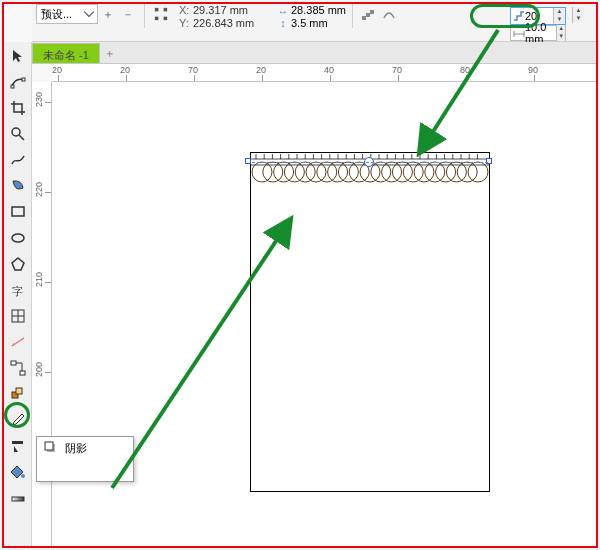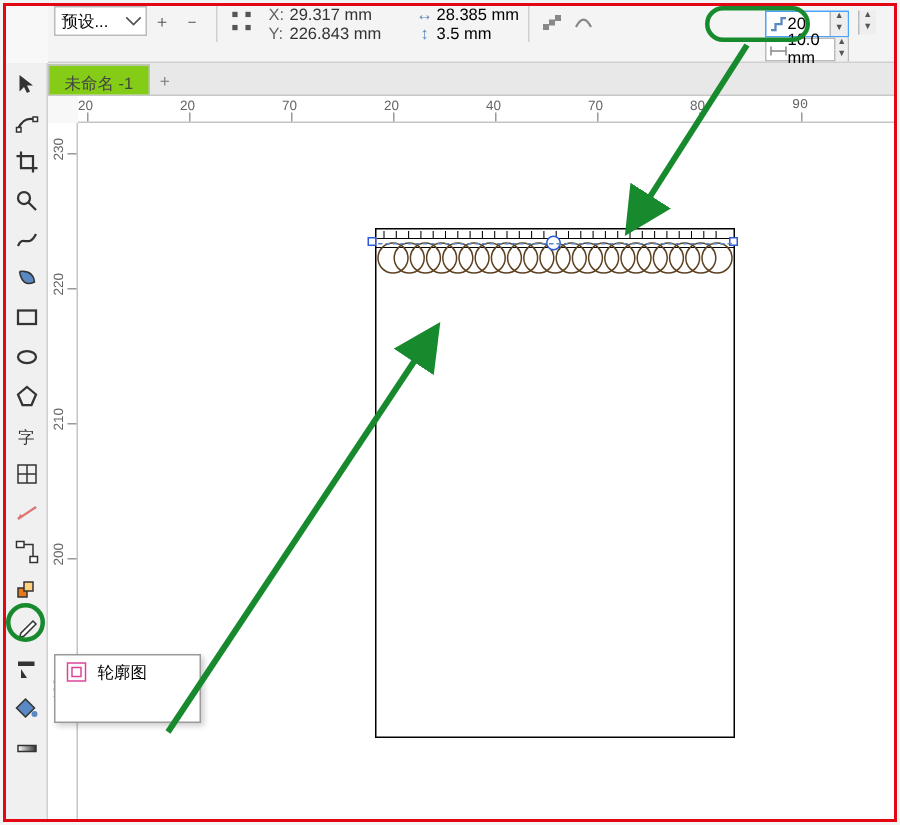--- a/index.html
+++ b/index.html
@@ -277,21 +277,21 @@
       <div class="rlabel-h" style="left: 136px;">70</div>
       <div class="tick-h" style="left: 210px;"></div>
       <div class="rlabel-h" style="left: 204px;">20</div>
       <div class="tick-h" style="left: 278px;"></div>
       <div class="rlabel-h" style="left: 272px;">40</div>
       <div class="tick-h" style="left: 346px;"></div>
       <div class="rlabel-h" style="left: 340px;">70</div>
       <div class="tick-h" style="left: 414px;"></div>
       <div class="rlabel-h" style="left: 408px;">80</div>
       <div class="tick-h" style="left: 482px;"></div>
-      <div class="rlabel-h" style="left: 476px; font-family: Liberation Mono, monospace;">90</div>
+      <div class="rlabel-h" style="left: 476px;">90</div>
     </div>
   <div id="ruler-v">
       <div class="tick-v" style="top: 20px;"></div>
       <div class="rlabel-v" style="top: 10px;">230</div>
       <div class="tick-v" style="top: 110px;"></div>
       <div class="rlabel-v" style="top: 100px;">220</div>
       <div class="tick-v" style="top: 200px;"></div>
       <div class="rlabel-v" style="top: 190px;">210</div>
       <div class="tick-v" style="top: 290px;"></div>
       <div class="rlabel-v" style="top: 280px;">200</div>
@@ -363,25 +363,25 @@
     <div class="handle" style="left:193px; top:76px;"></div>
     <div class="handle" style="left:434px; top:76px;"></div>
     <div class="midhandle" style="left:312px; top:75px;"></div>
     <div class="bluedash" style="left:200px; top:80px; width:236px;"></div>
   </div>
 
   <div id="flyout">
     <div class="flyitem">
       <span class="ic">
           <svg width="14" height="14">
-            <rect x="1" y="1" width="12" height="12" fill="none" stroke="#d49"></rect>
-            <rect x="4" y="4" width="6" height="6" fill="none" stroke="#d49"></rect>
+            <rect x="3" y="3" width="8" height="8" fill="#000" opacity="0.3"></rect>
+            <rect x="1" y="1" width="8" height="8" fill="#fff" stroke="#333"></rect>
           </svg>
         </span>
-      <span class="txt">轮廓图</span>
+      <span class="txt">阴影</span>
     </div>
     <div class="flyitem">
       
       
     </div>
   </div>
 
   <div class="anno-circle" style="left:0px; top:398px; width:26px; height:26px;"></div>
   <div class="anno-circle" style="left:466px; top:0px; width:70px; height:24px; border-radius:12px;"></div>
 

